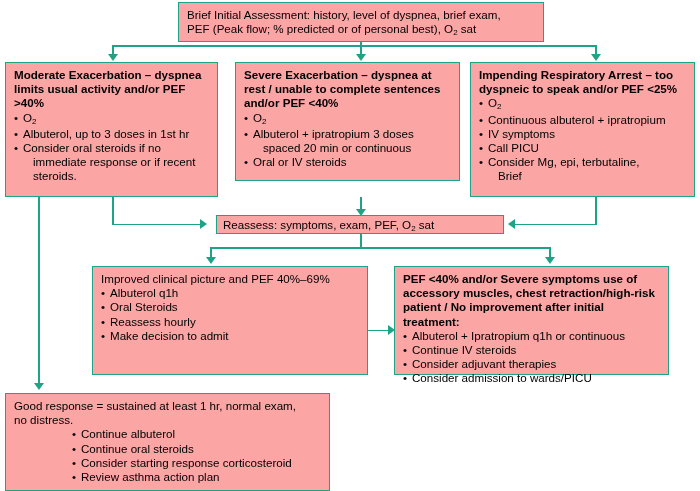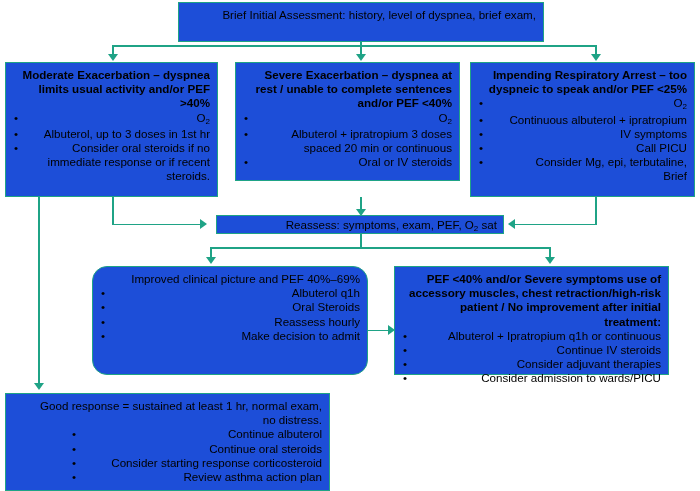--- a/index.html
+++ b/index.html
@@ -14,26 +14,25 @@
     position: relative;
     width: 700px;
     height: 491px;
     background: #ffffff;
     overflow: hidden;
   }
   .box {
     position: absolute;
     box-sizing: border-box;
     border: 1.5px solid #1fa386;
-    background: #1d4ed8;
+    background: #fca5a5;
     color: #000000;
     font-size: 11.6px;
     line-height: 14.2px;
     padding: 5px 7px 5px 8px;
-    text-align: right;
   }
   .hdr {
     display: block;
     margin: 0;
   }
   .hdr.bold { font-weight: bold; }
   ul.bl {
     list-style: none;
     margin: 0;
     padding: 0;
@@ -90,20 +89,21 @@
     border-right: 7px solid #1fa386;
   }
 </style>
 </head>
 <body>
 
 <div id="canvas">
 
   <div class="box" style="left:178px; top:2px; width:366px; height:40px;">
     <span class="hdr">Brief Initial Assessment: history, level of dyspnea, brief exam,</span>
+    <span class="hdr"><span>PEF (Peak flow; % predicted or of personal best), O</span><sub>2</sub><span> sat</span></span>
   </div>
 
   <div class="ln v" style="left:360px; top:42px; height:14px;"></div>
   <div class="ln h" style="left:112px; top:45px; width:484px;"></div>
   <div class="ln v" style="left:112px; top:45px; height:11px;"></div>
   <div class="ln v" style="left:360px; top:45px; height:11px;"></div>
   <div class="ln v" style="left:595px; top:45px; height:11px;"></div>
   <div class="arw down" style="left:108px; top:54px;"></div>
   <div class="arw down" style="left:356px; top:54px;"></div>
   <div class="arw down" style="left:591px; top:54px;"></div>
@@ -152,21 +152,21 @@
     <span class="hdr"><span>Reassess: symptoms, exam, PEF,  O</span><sub>2</sub><span> sat</span></span>
   </div>
 
   <div class="ln v" style="left:360px; top:234px; height:14px;"></div>
   <div class="ln h" style="left:210px; top:247px; width:341px;"></div>
   <div class="ln v" style="left:210px; top:247px; height:12px;"></div>
   <div class="ln v" style="left:549px; top:247px; height:12px;"></div>
   <div class="arw down" style="left:206px; top:257px;"></div>
   <div class="arw down" style="left:545px; top:257px;"></div>
 
-  <div class="box" style="left:92px; top:266px; width:276px; height:109px;border-radius:15px;">
+  <div class="box" style="left:92px; top:266px; width:276px; height:109px;">
     <span class="hdr">Improved clinical picture and PEF 40%–69%</span>
     <ul class="bl">
       <li><span>Albuterol q1h</span></li>
       <li><span>Oral Steroids</span></li>
       <li><span>Reassess hourly</span></li>
       <li><span>Make decision to admit</span></li>
     </ul>
   </div>
 
   <div class="box" style="left:394px; top:266px; width:275px; height:109px;">

